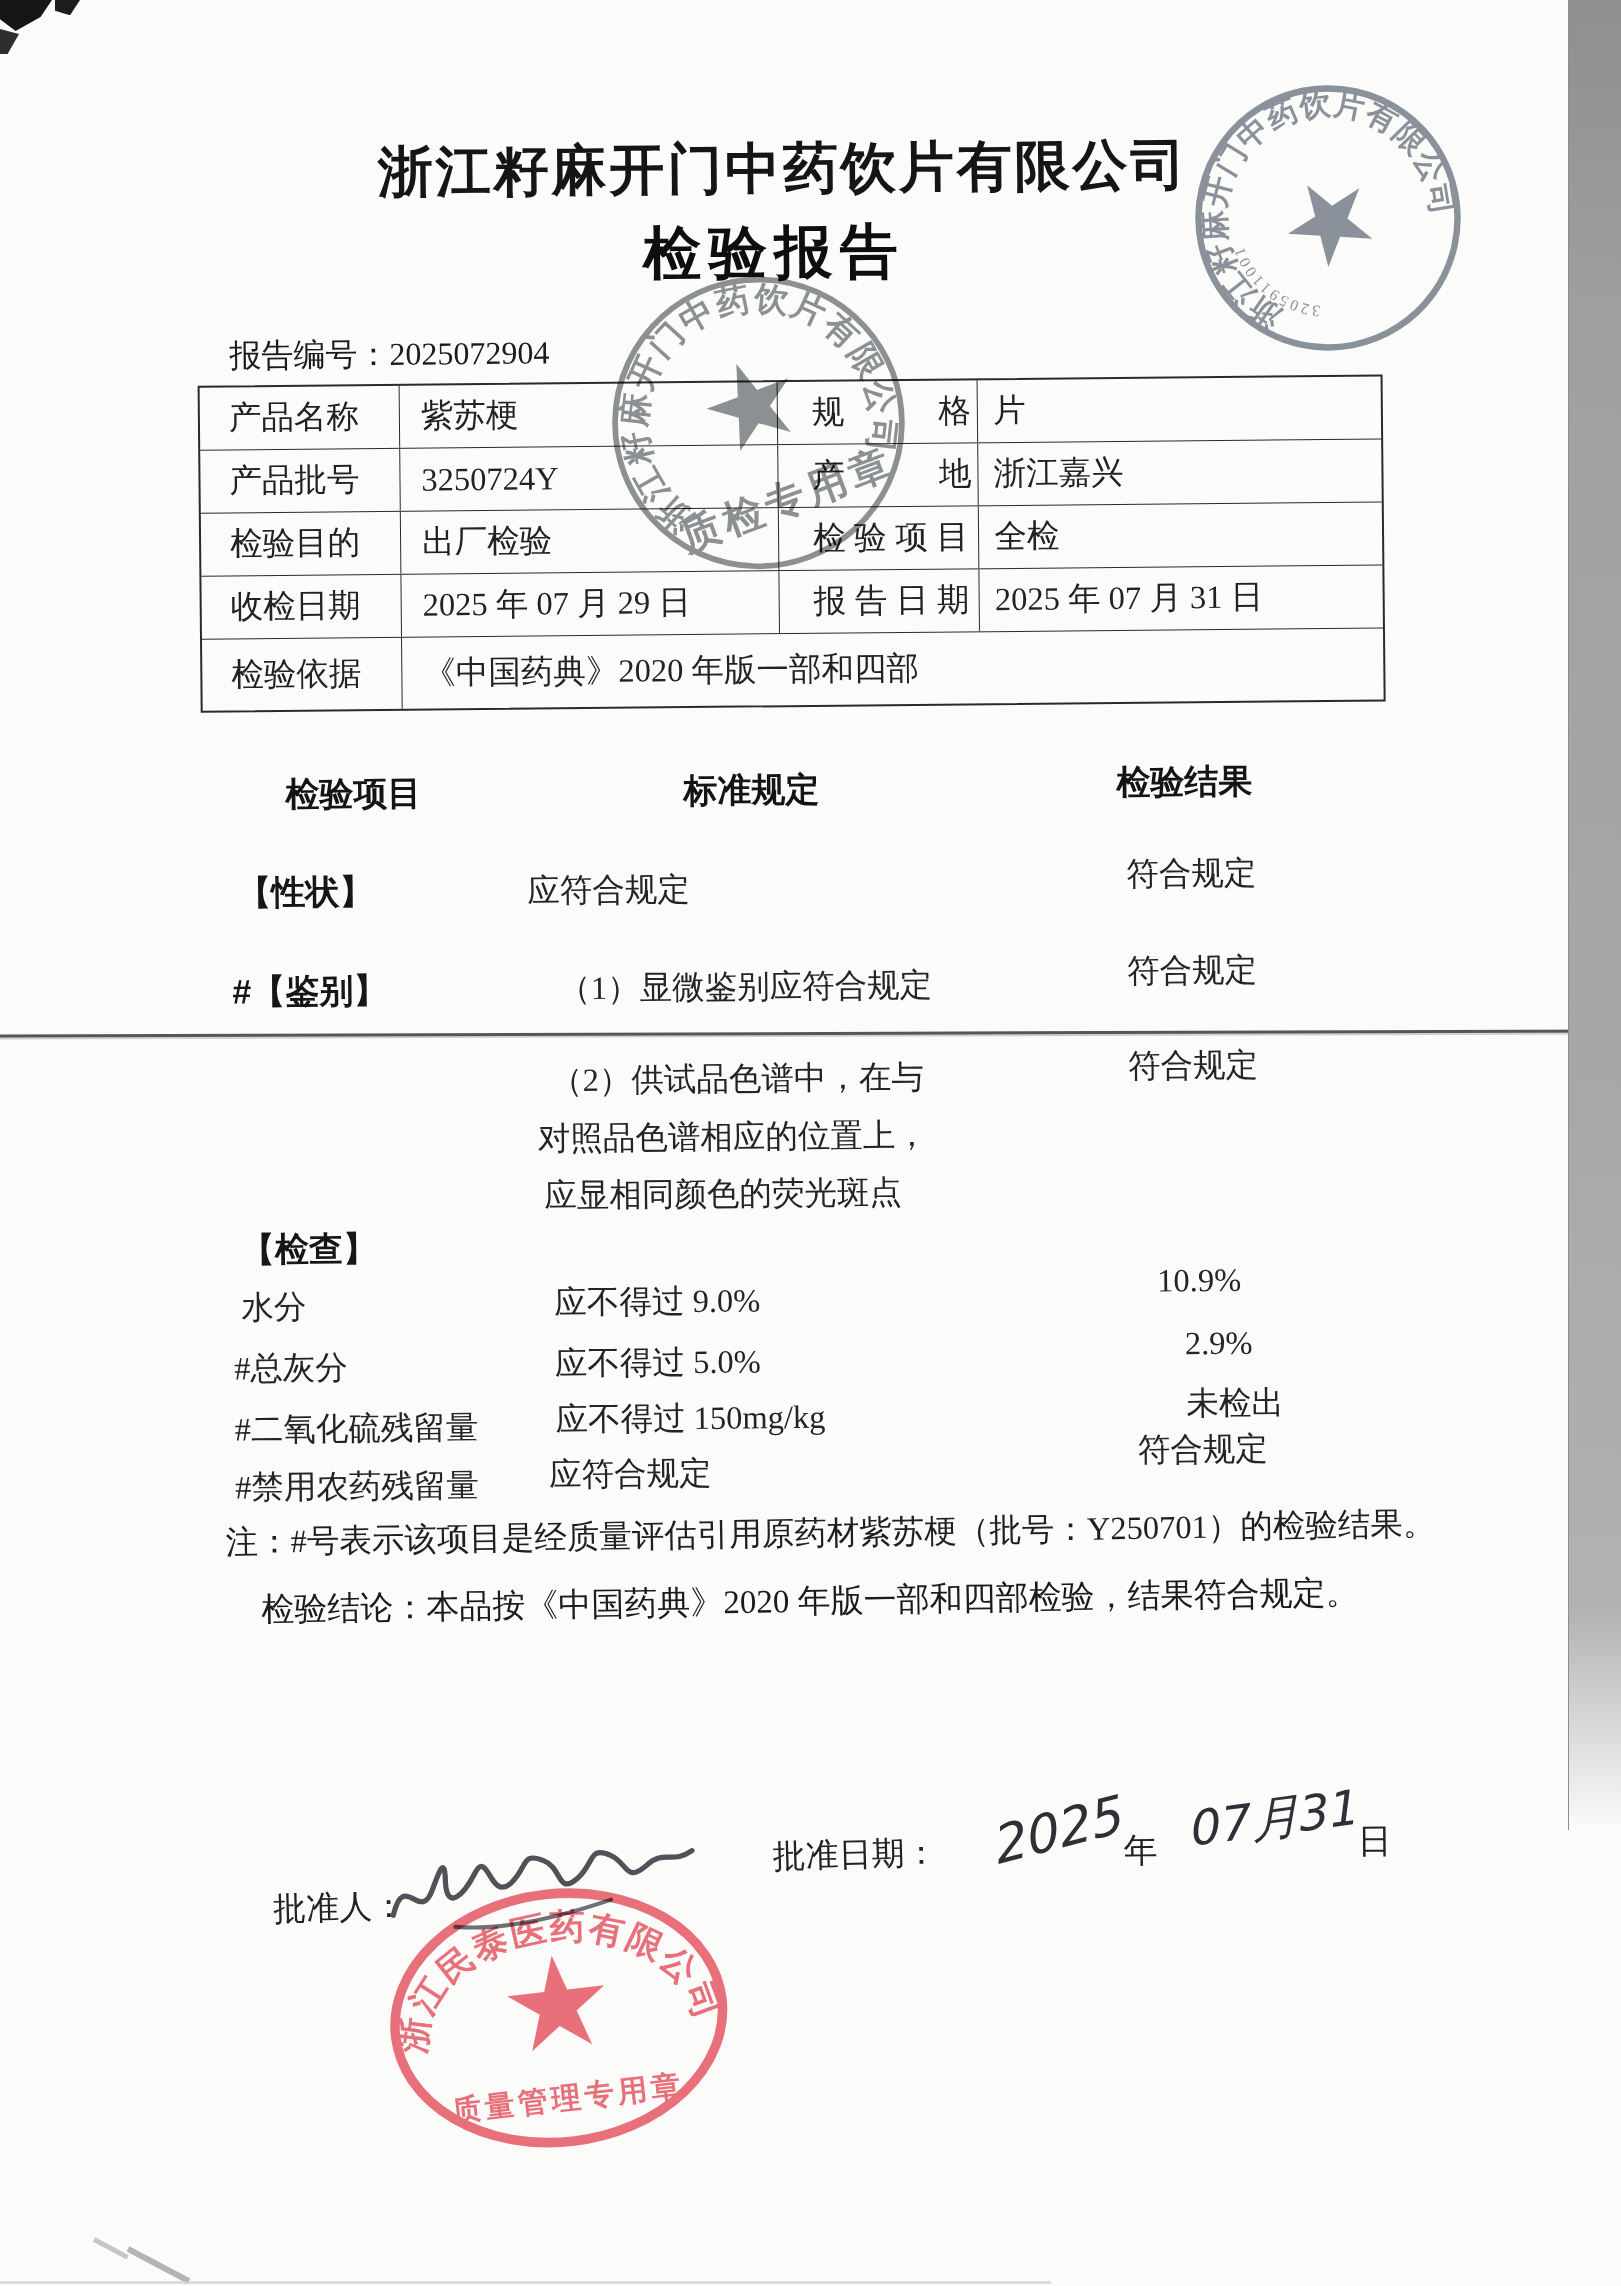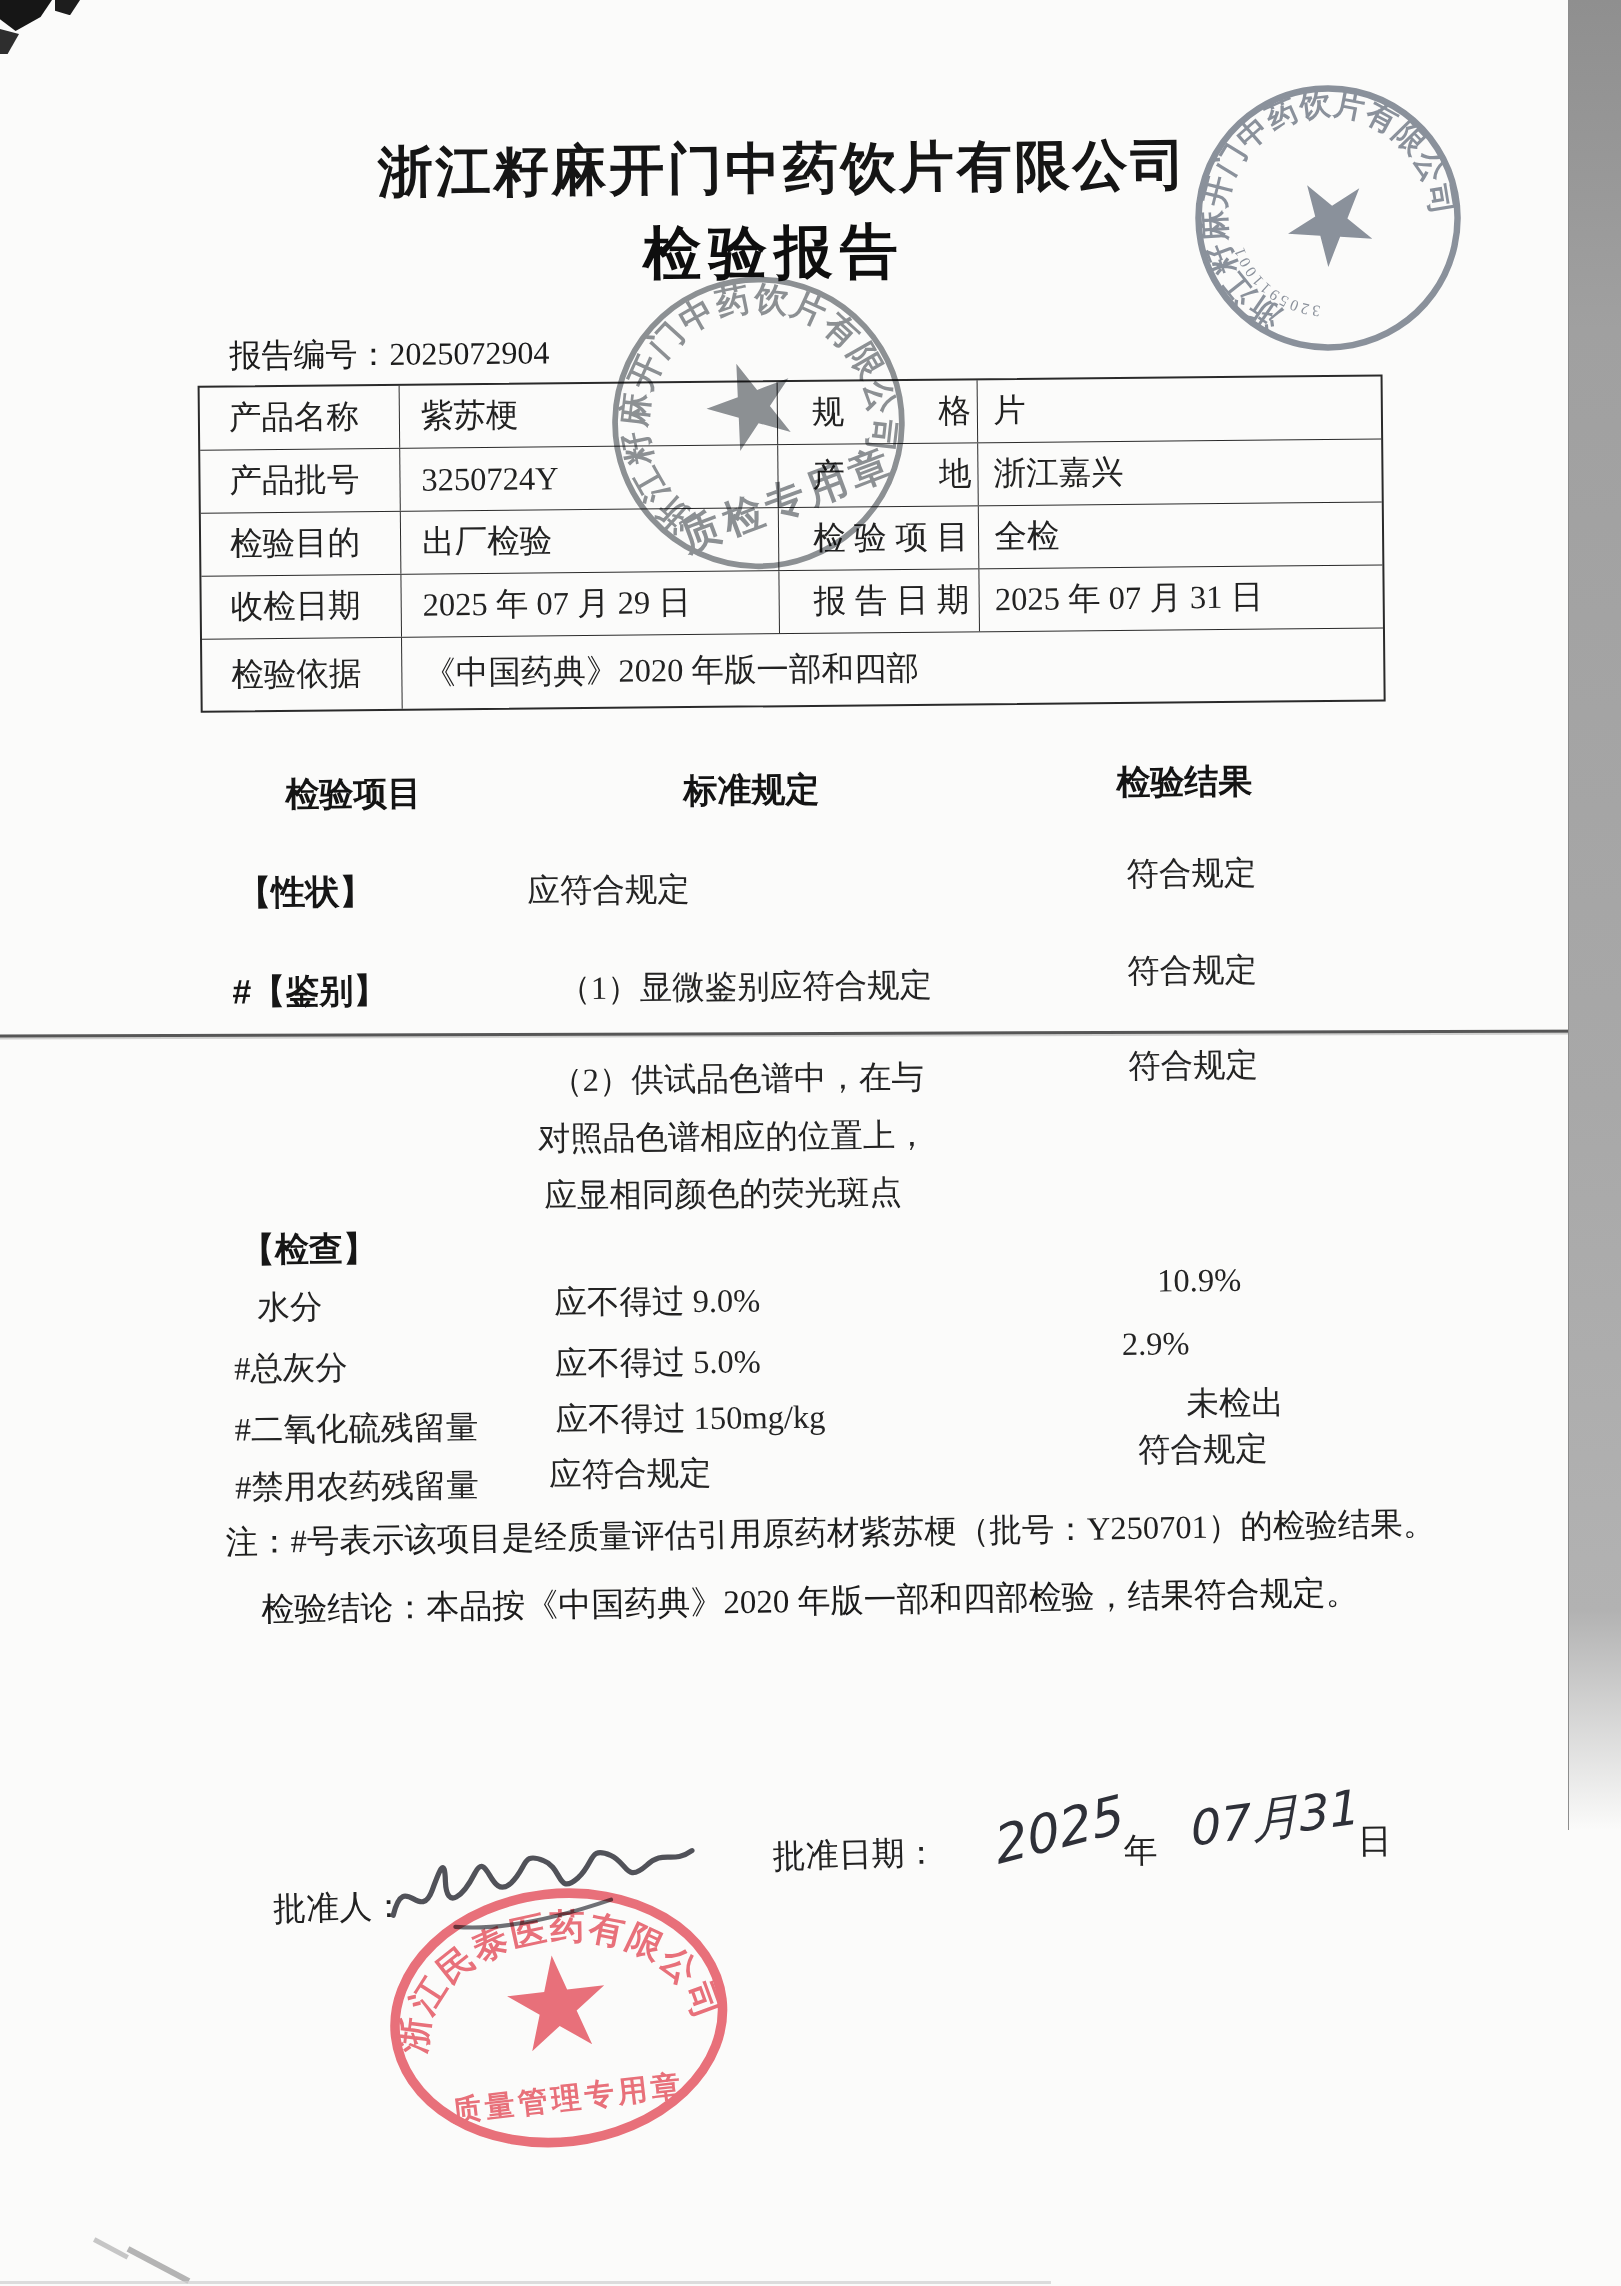--- a/index.html
+++ b/index.html
@@ -131,27 +131,27 @@
     <span class="abs txt serif nowrap" style="top:965px;left:559px">（1）显微鉴别应符合规定</span>
     <span class="abs txt serif nowrap" style="top:953px;left:1128px">符合规定</span>
 
     <span class="abs txt serif nowrap" style="top:1057px;left:550px">（2）供试品色谱中，在与</span>
     <span class="abs txt serif nowrap" style="top:1115px;left:537px">对照品色谱相应的位置上，</span>
     <span class="abs txt serif nowrap" style="top:1172px;left:543px">应显相同颜色的荧光斑点</span>
     <span class="abs txt serif nowrap" style="top:1048px;left:1128px">符合规定</span>
 
     <span class="abs item-b sans nowrap" style="top:1222px;left:239px">【检查】</span>
 
-    <span class="abs txt serif nowrap" style="top:1281px;left:255px">水分</span>
+    <span class="abs txt serif nowrap" style="top:1281px;left:239px">水分</span>
     <span class="abs txt serif nowrap" style="top:1279px;left:552px">应不得过 9.0%</span>
     <span class="abs txt serif nowrap" style="top:1266px;left:1155px">10.9%</span>
 
     <span class="abs txt serif nowrap" style="top:1342px;left:231px">#总灰分</span>
     <span class="abs txt serif nowrap" style="top:1340px;left:552px">应不得过 5.0%</span>
-    <span class="abs txt serif nowrap" style="top:1329px;left:1119px">2.9%</span>
+    <span class="abs txt serif nowrap" style="top:1329px;left:1182px">2.9%</span>
 
     <span class="abs txt serif nowrap" style="top:1403px;left:231px">#二氧化硫残留量</span>
     <span class="abs txt serif nowrap" style="top:1396px;left:552px">应不得过 150mg/kg</span>
     <span class="abs txt serif nowrap" style="top:1386px;left:1183px">未检出</span>
 
     <span class="abs txt serif nowrap" style="top:1461px;left:231px">#禁用农药残留量</span>
     <span class="abs txt serif nowrap" style="top:1451px;left:545px">应符合规定</span>
     <span class="abs txt serif nowrap" style="top:1432px;left:1134px">符合规定</span>
 
     <div class="abs note-line serif nowrap">注：#号表示该项目是经质量评估引用原药材紫苏梗（批号：Y250701）的检验结果。</div>

